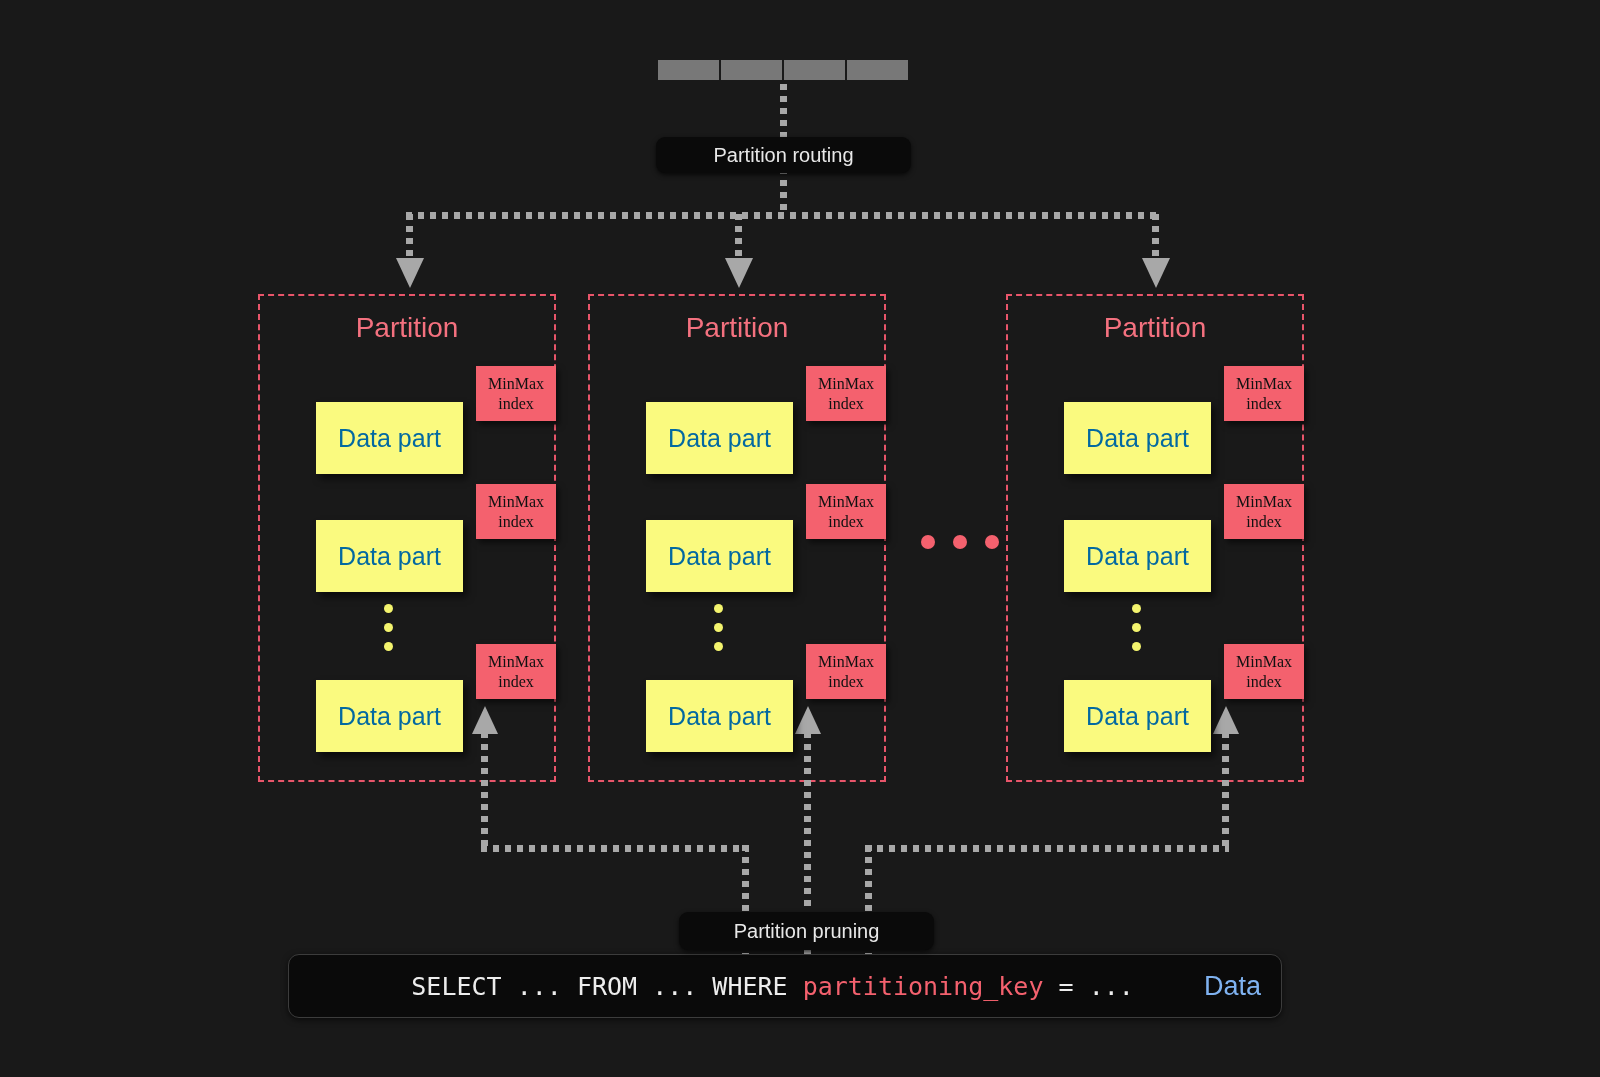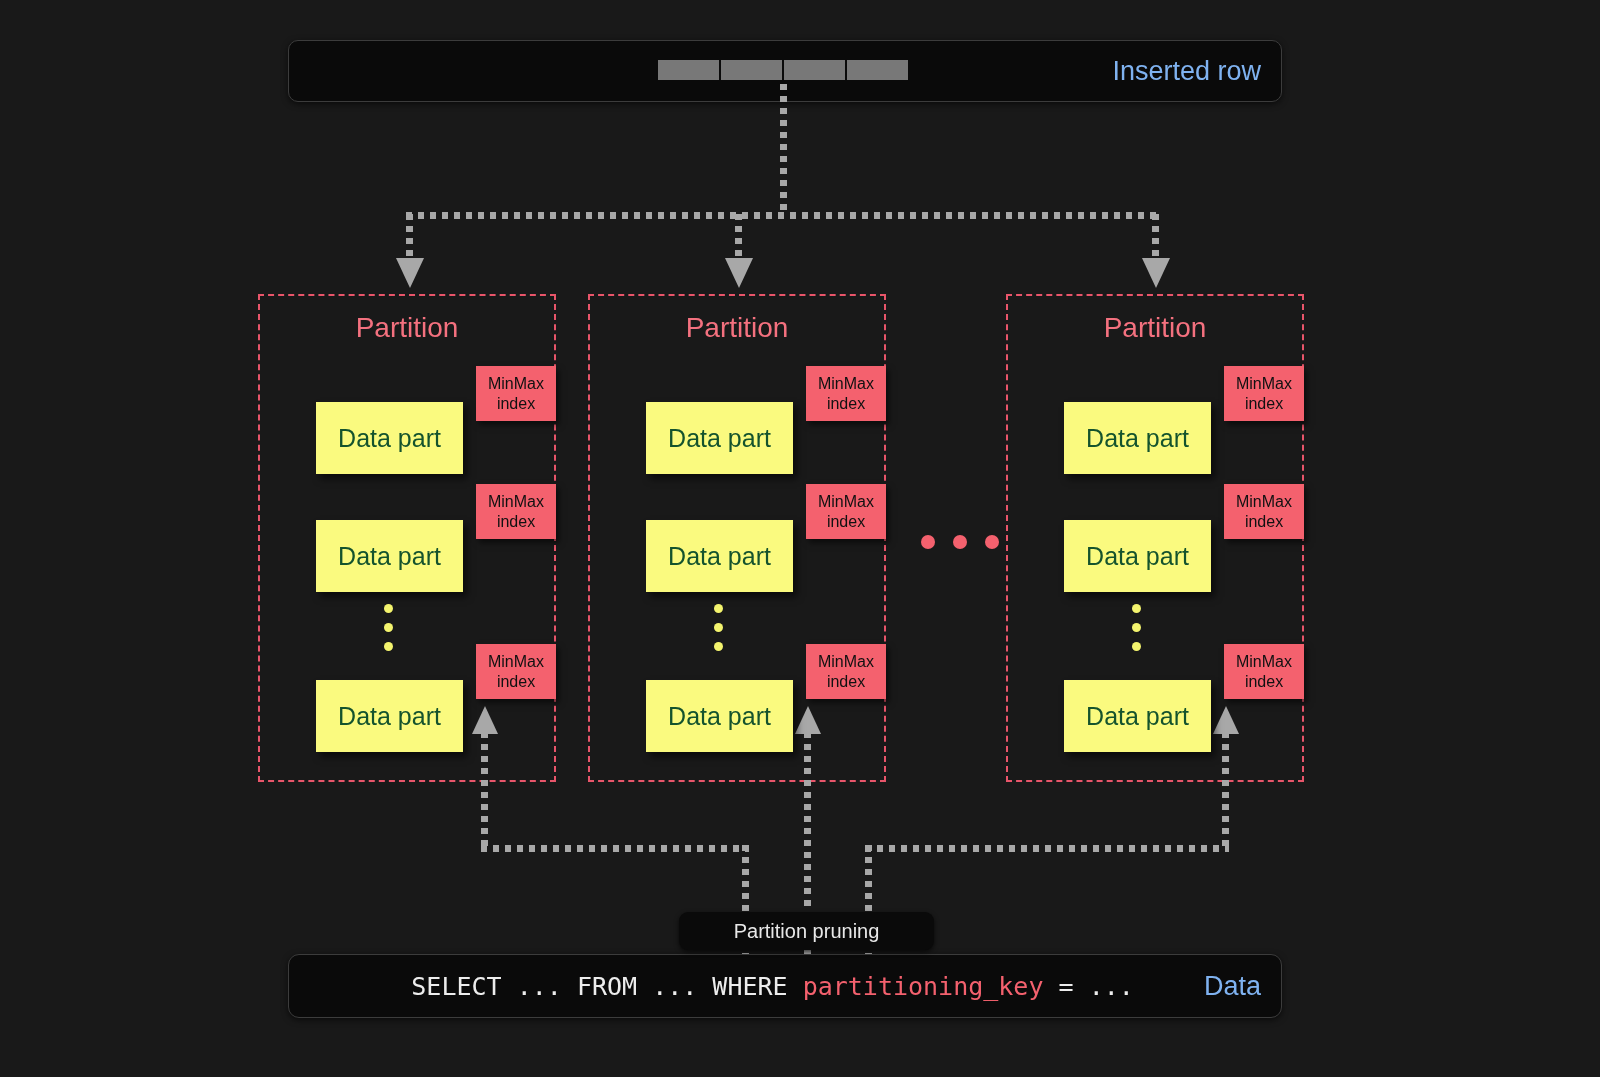--- a/index.html
+++ b/index.html
@@ -119,27 +119,28 @@
     background: #F4616E;
     color: #111;
     font-size: 16px;
     line-height: 1.25;
     display: flex;
     flex-direction: column;
     align-items: center;
     justify-content: center;
     box-shadow: 3px 4px 6px rgba(0,0,0,0.55);
     z-index: 4;
+    font-family: Liberation Serif, serif;
   }
   .data-part {
     position: absolute;
     left: 0; top: 36px;
     width: 147px; height: 72px;
     background: #FAFA7F;
-    color: #14532d;
+    color: #0369a1;
     font-size: 25px;
     display: flex;
     align-items: center;
     justify-content: center;
     box-shadow: 4px 5px 7px rgba(0,0,0,0.55);
     z-index: 5;
     text-align: center;
   }
 
   
@@ -172,32 +173,32 @@
     white-space: pre;
     letter-spacing: 0px;
   }
   #query-text .key { color: #F4616E; }
 </style>
 </head>
 <body>
 
 <div id="canvas">
 
-  <div class="dark-bar" id="inserted-row-bar">
-    <div class="bar-label">Inserted row</div>
-  </div>
   <div id="row-cells">
     <span class="row-cell"></span>
     <span class="row-cell"></span>
     <span class="row-cell"></span>
     <span class="row-cell"></span>
   </div>
 
   <div class="vdot" style="left:780px; top:84px; height:128px;"></div>
 
+  <div class="pill" id="partition-routing-pill">
+    <span>Partition routing</span>
+  </div>
 
   <div class="hdot" style="left:406px; top:212px; width:752px;"></div>
 
   <div class="vdot" style="left:406px; top:214px; height:48px;"></div>
   <div class="arrow-down" style="left:396px; top:258px;"></div>
 
   <div class="vdot" style="left:735px; top:214px; height:48px;"></div>
   <div class="arrow-down" style="left:725px; top:258px;"></div>
 
   <div class="vdot" style="left:1152px; top:214px; height:48px;"></div>

